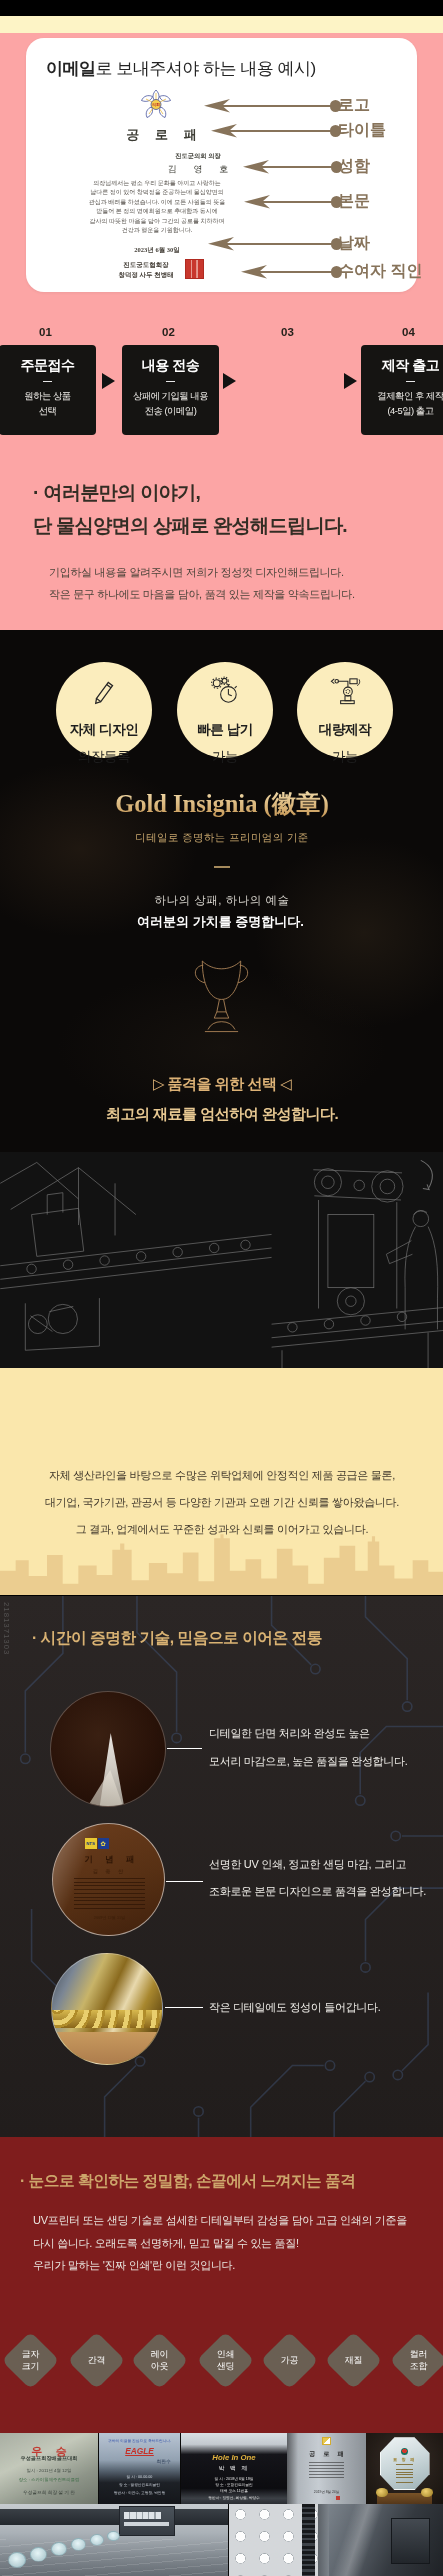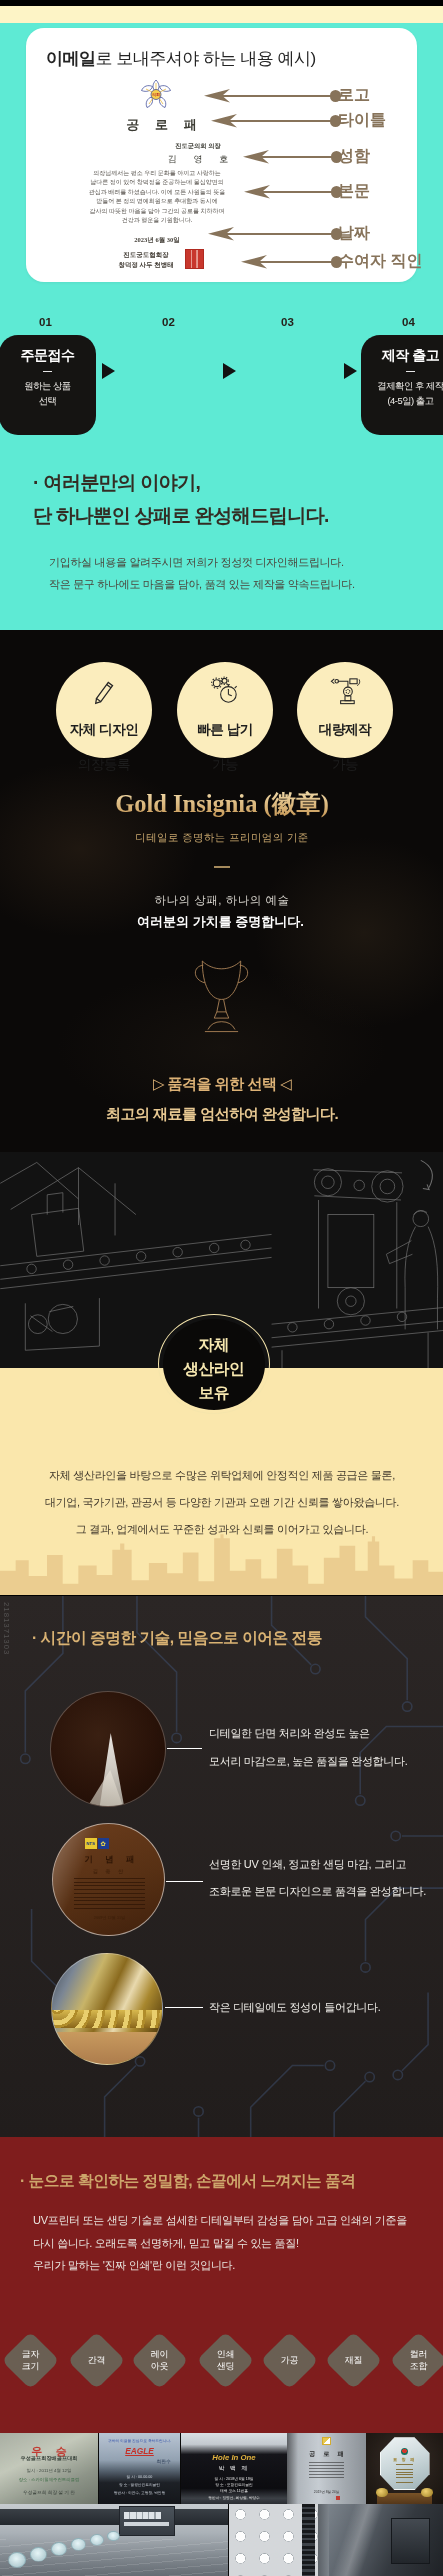--- a/index.html
+++ b/index.html
@@ -5,21 +5,21 @@
   *{margin:0;padding:0;box-sizing:border-box}
   html,body{background:#ffffff}
   body{font-family:"Liberation Sans","DejaVu Sans",sans-serif}
   .page{position:relative;width:444px;height:2576px;overflow:hidden;background:#000;margin:0}
   section{position:absolute;left:0;width:444px;overflow:hidden}
   .abs{position:absolute}
   .serif{font-family:"Liberation Serif","DejaVu Serif",serif}
   .nw{white-space:nowrap}
 
   
-  .sec-yellow{top:6px;height:630px;background:#5eead4}
+  .sec-yellow{top:16px;height:630px;background:#fca5a5}
   .band-light{position:absolute;top:0;left:0;width:444px;height:16.7px;background:#FDF4C6}
   .card{position:absolute;left:26px;top:22px;width:391px;height:254px;background:#fff;border-radius:18px;box-shadow:0 1px 3.1px rgba(0,0,0,.06)}
   .card-title{position:absolute;left:20px;top:19px;font-size:17px;color:#242424;letter-spacing:-0.5px}
   .card-title .t-b{font-weight:700}
   .pl-title{position:absolute;left:0;top:88px;width:271px;text-align:center;font-size:13px;letter-spacing:15.7px;color:#3b3b33;font-weight:700;text-indent:15.7px}
   .pl-nameblock{position:absolute;left:120px;top:114px;width:104px;text-align:center;color:#3b3b33}
   .pl-role{font-size:6.3px;font-weight:700}
   .pl-name{font-size:9px;letter-spacing:7.3px;margin-top:1.6px;text-indent:7.3px}
   .pl-body{position:absolute;left:58px;top:141px;width:146px;text-align:center;color:#55504a;font-size:6px;line-height:9.4px}
   .pl-date{position:absolute;left:58px;top:208px;width:146px;text-align:center;color:#454039;font-size:6.5px;font-weight:700}
@@ -27,39 +27,39 @@
   .pl-seal{position:absolute;left:159px;top:221px;width:19px;height:20px;background:#C8372D;border:1.6px solid #B02A20;
     background-image:linear-gradient(90deg,transparent 28%,rgba(255,235,225,.55) 30%,rgba(255,235,225,.55) 36%,transparent 38%,transparent 60%,rgba(255,235,225,.55) 62%,rgba(255,235,225,.55) 68%,transparent 70%)}
   .callout{position:absolute;height:13.6px}
   .callout .shaft{position:absolute;left:11.5px;right:4.7px;top:5.7px;height:2.1px;background:#87735A}
   .callout .head{position:absolute;left:0;top:0;width:26px;height:13.6px;background:#87735A;clip-path:polygon(0 50%,100% 0,70% 50%,100% 100%)}
   .callout .dot{position:absolute;right:0;top:1px;width:11.5px;height:11.5px;border-radius:50%;background:#87735A}
   .co-label{position:absolute;left:312px;font-size:16px;font-weight:700;color:#87735A;white-space:nowrap}
 
   
   .step-num{position:absolute;top:310px;width:31px;text-align:center;font-size:11.5px;font-weight:700;color:#26221c}
-  .step-card{position:absolute;top:329px;width:97px;height:100px;background:#151412;border-radius:19px;text-align:center;color:#fff}
+  .step-card{position:absolute;top:329px;width:97px;height:90px;background:#151412;border-radius:4px;text-align:center;color:#fff}
   .step-card .st{margin-top:11.5px;font-size:14px;font-weight:700;letter-spacing:-0.5px}
   .step-card .dash{width:8.3px;height:1.6px;background:#e8e8e8;margin:6.3px auto 5.2px}
   .step-card .sd{font-size:9.4px;line-height:15.7px;color:#F4F2EE;letter-spacing:-0.5px}
   .step-arrow{position:absolute;top:357px;width:0;height:0;border-left:13.6px solid #121212;border-top:8.3px solid transparent;border-bottom:8.3px solid transparent}
 
   
   .pr-h{position:absolute;left:33px;font-size:19.3px;font-weight:700;color:#332D24;letter-spacing:-0.8px;white-space:nowrap}
   .pr-b{position:absolute;left:49px;font-size:11px;color:#4B443A;letter-spacing:-0.3px;white-space:nowrap}
 
   
   .sec-dark1{top:630px;height:522px;background:
     radial-gradient(ellipse 167px 125px at 18% 42%,rgba(68,50,32,.35),transparent 70%),
     radial-gradient(ellipse 157px 136px at 82% 58%,rgba(72,56,36,.3),transparent 70%),
     radial-gradient(ellipse 219px 104px at 50% 80%,rgba(50,40,28,.25),transparent 75%),#0B0908}
   .feat-circle{position:absolute;top:32px;width:96px;height:96px;border-radius:50%;background:#FBEDBD;text-align:center}
   .feat-circle svg{margin-top:12.5px}
   .feat-l1{font-size:13.6px;font-weight:700;color:#1d1d1d;letter-spacing:-0.5px;margin-top:12px}
-  .feat-l2{font-size:13.6px;font-weight:400;color:#1d1d1d;letter-spacing:-0.5px;margin-top:17px}
+  .feat-l2{font-size:13.6px;font-weight:400;color:#1d1d1d;letter-spacing:-0.5px;margin-top:9px}
   .brand-title{position:absolute;left:0;top:157px;width:444px;text-align:center;font-size:24.5px;font-weight:700;
     font-family:"Liberation Serif","DejaVu Serif",serif;color:#D8B274;
     background:linear-gradient(180deg,#F2DCAC 10%,#C89A58 90%);-webkit-background-clip:text;background-clip:text;-webkit-text-fill-color:transparent}
   .brand-sub{position:absolute;left:0;top:201px;width:444px;text-align:center;font-size:10.4px;color:#C9A76E;letter-spacing:0.5px}
   .brand-div{position:absolute;left:214px;top:236px;width:15.7px;height:2.1px;background:#A58A5C}
   .brand-t1{position:absolute;left:0;top:263px;width:444px;text-align:center;font-size:11.5px;color:#D8D5CE;letter-spacing:0.5px}
   .brand-t2{position:absolute;left:0;top:283px;width:441px;text-align:center;font-size:13px;font-weight:700;color:#FFFFFF}
   .choice1{position:absolute;left:0;top:445px;width:444px;text-align:center;font-size:15px;font-weight:700;color:#DDB276;letter-spacing:-0.5px}
   .choice2{position:absolute;left:0;top:475px;width:444px;text-align:center;font-size:15px;font-weight:700;color:#E7C892;letter-spacing:-0.5px}
 
@@ -242,31 +242,36 @@
     <div class="step-num" style="left:30px">01</div>
     <div class="step-num" style="left:153px">02</div>
     <div class="step-num" style="left:272px">03</div>
     <div class="step-num" style="left:393px">04</div>
 
     <div class="step-card" style="left:-1px">
       <div class="st">주문접수</div>
         <div class="dash"></div>
       <div class="sd"><span class="nw">원하는 상품</span><br><span class="nw">선택</span></div>
     </div>
+    <div class="step-card" style="left:122px">
+      <div class="st">내용 전송</div>
+        <div class="dash"></div>
+      <div class="sd"><span class="nw">상패에 기입될 내용</span><br><span class="nw">전송 (이메일)</span></div>
+    </div>
     <div class="step-card" style="left:361px;width:99px">
       <div class="st">제작 출고</div>
         <div class="dash"></div>
       <div class="sd"><span class="nw">결제확인 후 제작</span><br><span class="nw">(4-5일) 출고</span></div>
     </div>
     <div class="step-arrow" style="left:102px"></div>
     <div class="step-arrow" style="left:223px"></div>
     <div class="step-arrow" style="left:344px"></div>
 
     <div class="pr-h" style="top:463px">· 여러분만의 이야기,</div>
-    <div class="pr-h" style="top:496px">단 하나뿐인 상패로 완성해드립니다.</div>
+    <div class="pr-h" style="top:496px">단 물심양면의 상패로 완성해드립니다.</div>
     <div class="pr-b" style="top:549px">기입하실 내용을 알려주시면 저희가 정성껏 디자인해드립니다.</div>
     <div class="pr-b" style="top:571px">작은 문구 하나에도 마음을 담아, 품격 있는 제작을 약속드립니다.</div>
   </section>
 
   <section class="sec-dark1">
     <div class="feat-circle" style="left:56px">
       <svg width="32" height="32" viewBox="0 0 60 60" fill="none" stroke="#262626" stroke-width="2.4">
         <path d="M16 44 L38 14 L46 20 L24 50 Z"></path>
           <path d="M16 44 L14.5 53 L24 50"></path>
           <line x1="35" y1="18" x2="43" y2="24"></line>
@@ -371,27 +376,20 @@
         <path d="M520 356 L850 324"></path>
         <path d="M520 374 L850 342"></path>
       <circle cx="560" cy="336" r="9"></circle>
         <circle cx="630" cy="330" r="9"></circle>
         <circle cx="700" cy="323" r="9"></circle>
         <circle cx="770" cy="316" r="9"></circle>
       <path d="M540 380 L540 414 M820 346 L820 414"></path>
     </svg>
   </section>
 
-  <div class="badge-ring abs">
-    <div class="badge-disc">
-      <div class="b1">자체</div>
-      <div class="b2">생산라인</div>
-      <div class="b3">보유</div>
-    </div>
-  </div>
 
   <section class="sec-cream">
     <div class="cream-line" style="top:100px">자체 생산라인을 바탕으로 수많은 위탁업체에 안정적인 제품 공급은 물론,</div>
     <div class="cream-line" style="top:127px">대기업, 국가기관, 관공서 등 다양한 기관과 오랜 기간 신뢰를 쌓아왔습니다.</div>
     <div class="cream-line" style="top:154px">그 결과, 업계에서도 꾸준한 성과와 신뢰를 이어가고 있습니다.</div>
     <svg class="abs" style="left:0;top:166px" width="444" height="62" viewBox="0 0 850 118">
       <path fill="#EBCD90" d="M0 118 L0 70 L30 70 L30 50 L55 50 L55 80 L90 80 L90 40 L120 40 L120 95 L150 95 L150 60 L185 60 L185 78 L215 78 L215 30 L230 30 L230 18 L238 18 L238 30 L252 30 L252 88 L285 88 L285 55 L320 55 L320 75 L350 75 L350 35 L380 35 L380 90 L410 90 L410 8 L422 8 L422 0 L428 0 L428 8 L440 8 L440 70 L470 70 L470 48 L500 48 L500 85 L530 85 L530 28 L560 28 L560 60 L590 60 L590 95 L620 95 L620 45 L650 45 L650 22 L680 22 L680 70 L704 70 L704 14 L712 14 L712 4 L718 4 L718 14 L726 14 L726 60 L755 60 L755 85 L790 85 L790 50 L820 50 L820 72 L850 72 L850 118 Z"></path>
     </svg>
   </section>
 

